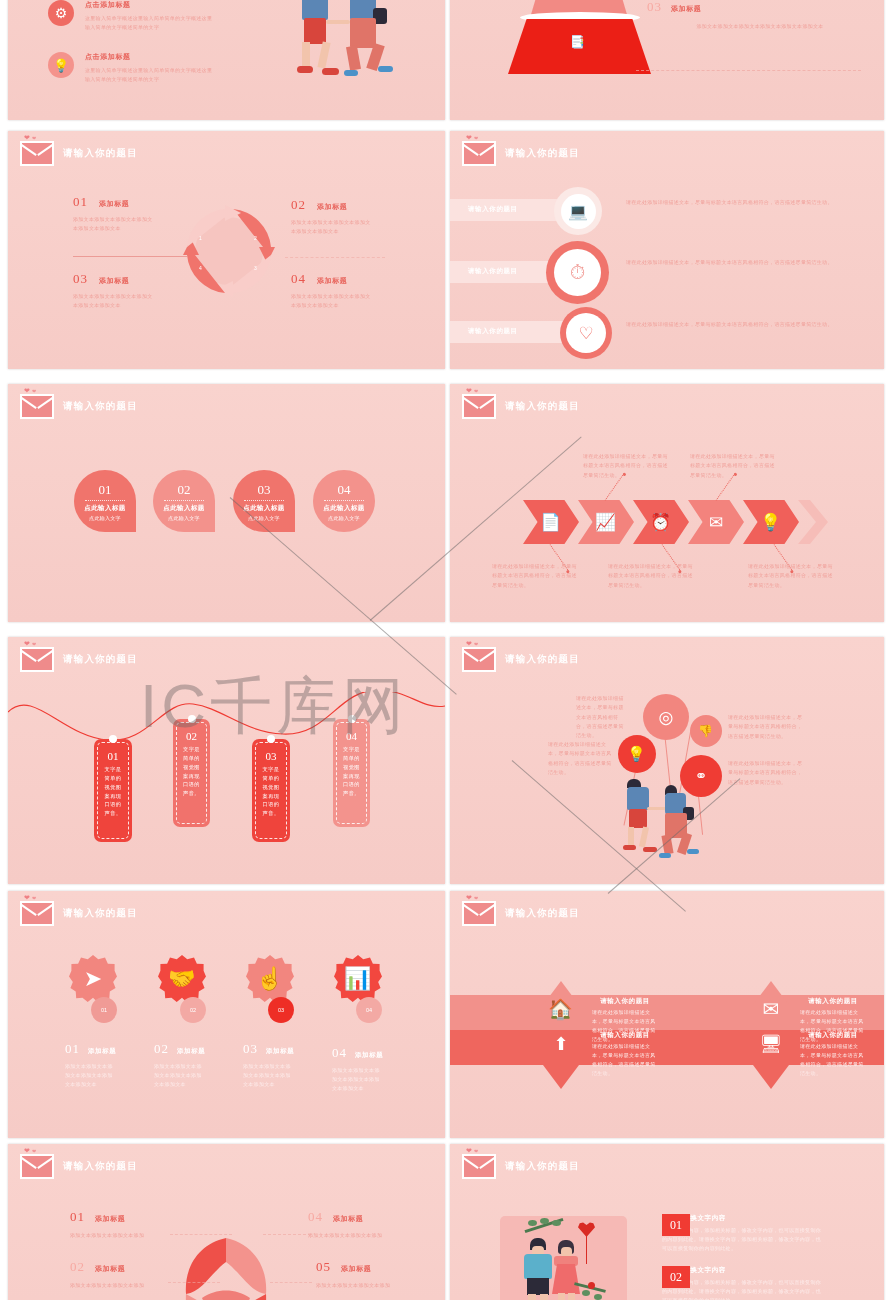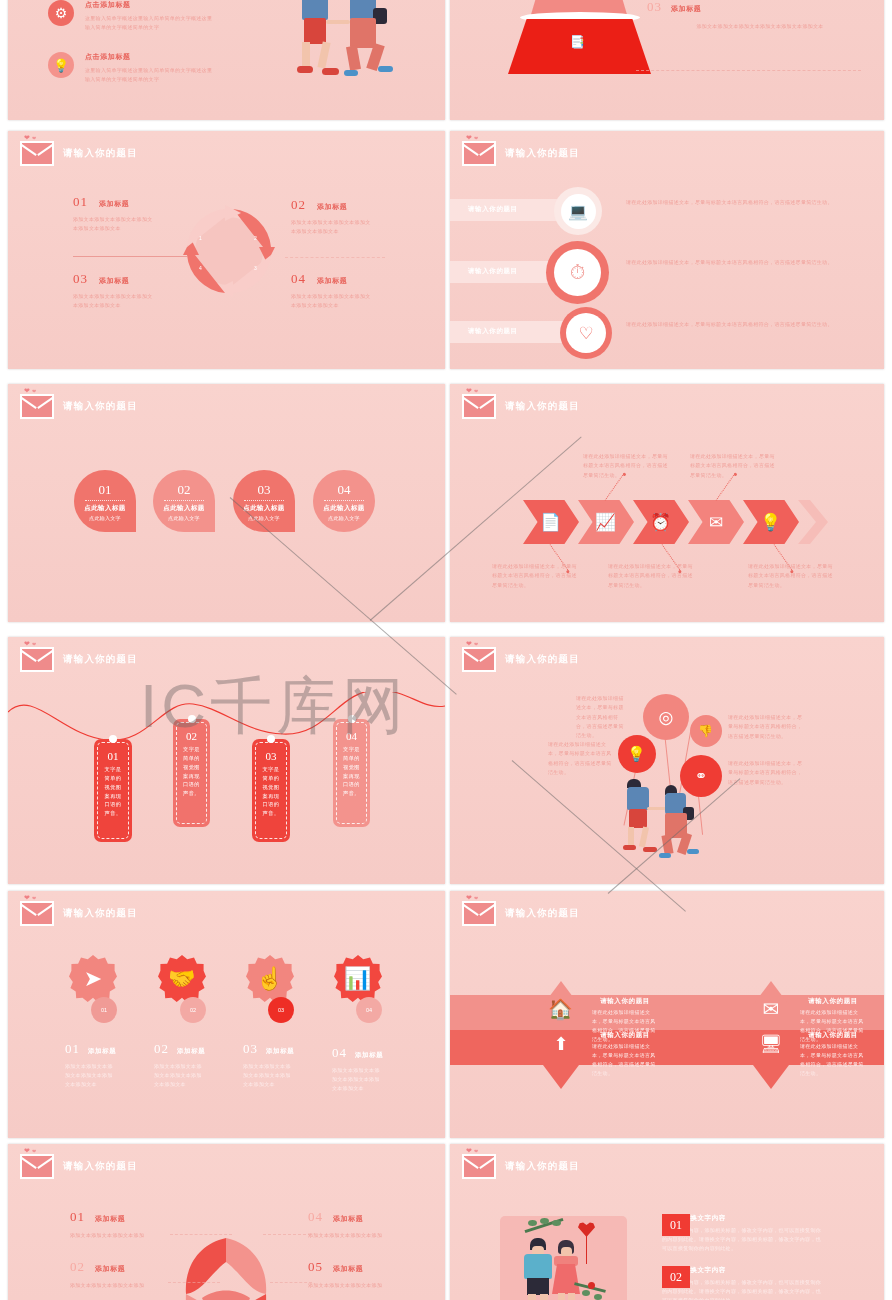--- a/index.html
+++ b/index.html
@@ -602,21 +602,21 @@
       </div>
       <div class="bd-sm" style="margin-top:6px;">添加文本添加文本添加文本添加</div>
     </div>
     <div style="position:absolute; left:300px; top:65px; width:140px;">
       <div style="display:flex; gap:10px; align-items:baseline;">
         <span class="num-lg pale">04</span>
         <span class="hd-sm">添加标题</span>
       </div>
       <div class="bd-sm" style="margin-top:6px;">添加文本添加文本添加文本添加</div>
     </div>
-    <div style="position:absolute; left:300px; top:115px; width:140px;">
+    <div style="position:absolute; left:308px; top:115px; width:140px;">
       <div style="display:flex; gap:10px; align-items:baseline;">
         <span class="num-lg">05</span>
         <span class="hd-sm">添加标题</span>
       </div>
       <div class="bd-sm" style="margin-top:6px;">添加文本添加文本添加文本添加</div>
     </div>
     <div class="hr-dot" style="position:absolute; left:162px; top:90px; width:62px; opacity:.6;"></div>
     <div class="hr-dot" style="position:absolute; left:160px; top:138px; width:52px; opacity:.6;"></div>
     <div class="hr-dot" style="position:absolute; left:255px; top:90px; width:48px; opacity:.6;"></div>
     <div class="hr-dot" style="position:absolute; left:262px; top:138px; width:42px; opacity:.6;"></div>

